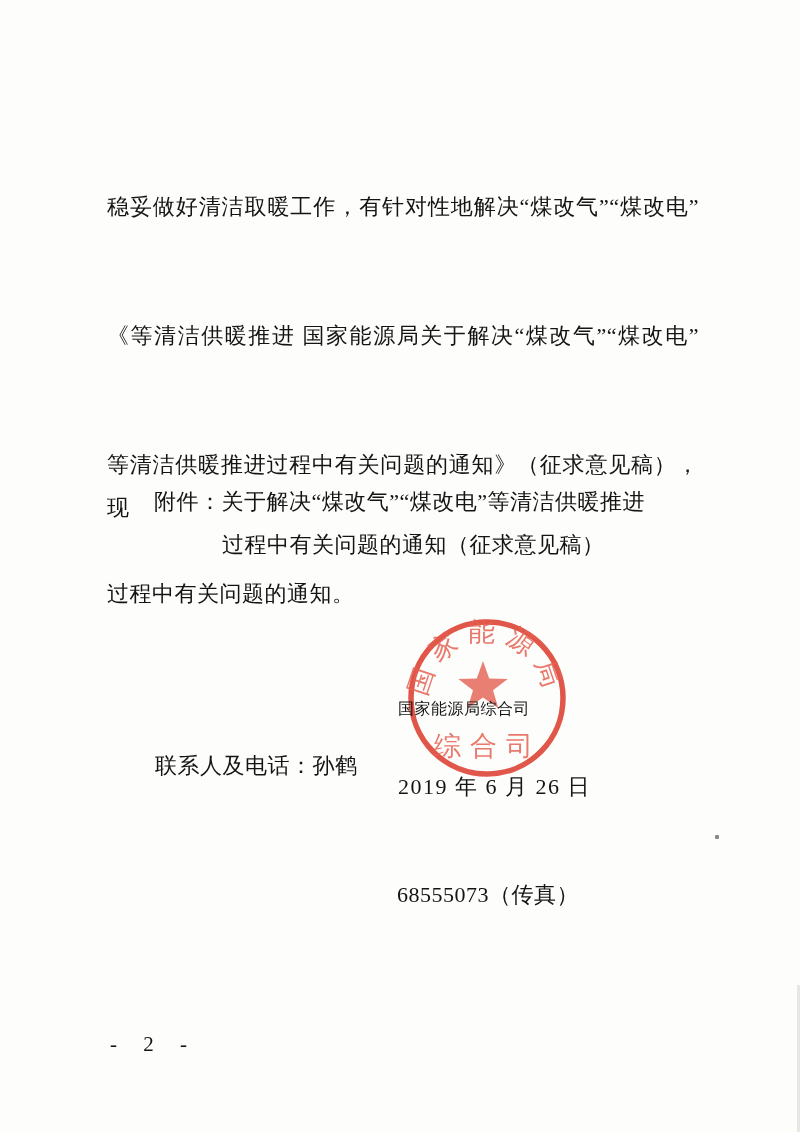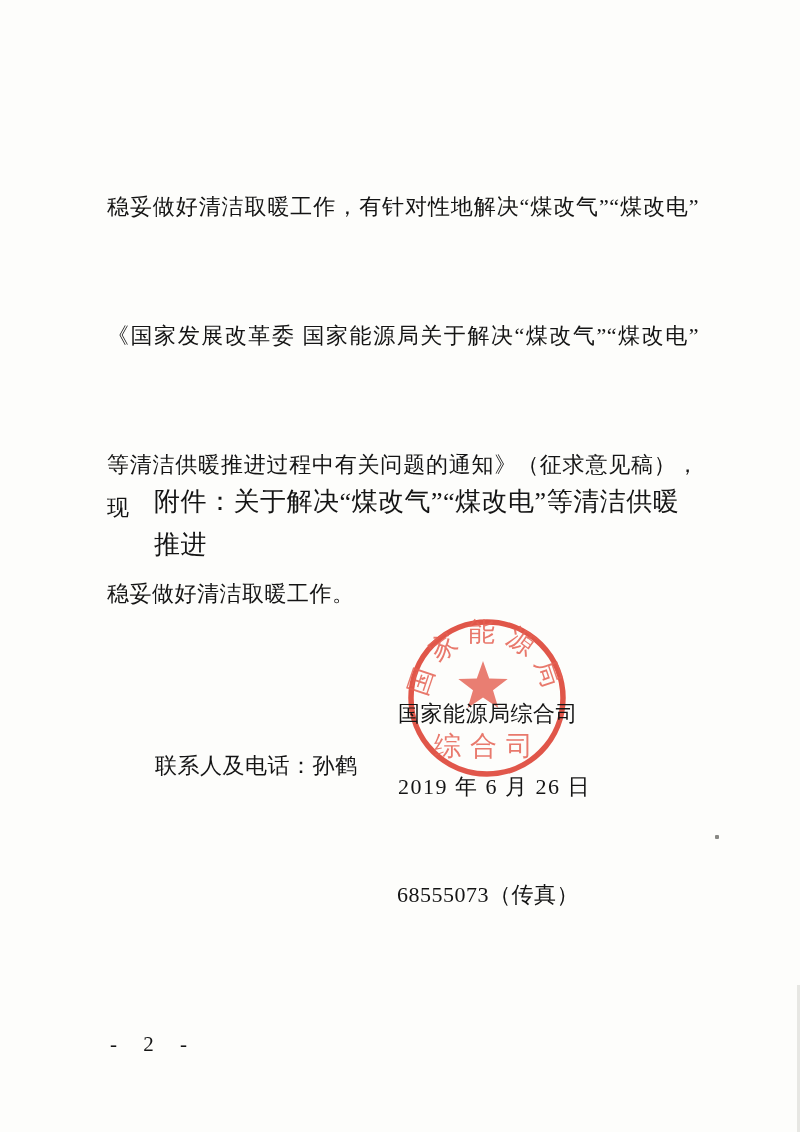--- a/index.html
+++ b/index.html
@@ -18,31 +18,31 @@
     white-space:pre-wrap;
   }
   .line{height:43px;}
   .fill{text-align:justify;text-align-last:justify;}
   .contact-line{position:relative;height:43px;}
   .contact-label{position:absolute;left:48px;}
   .contact-phones{position:absolute;left:287px;}
   .contact-phones2{position:absolute;left:290px;}
   .attachment{
     position:absolute;left:107px;top:480px;width:592px;
-    font-size:26px;line-height:43px;letter-spacing:0.5px;
+    font-size:22px;line-height:43px;letter-spacing:0.5px;
   }
   .att-line1{padding-left:47px;}
   .att-line2{padding-left:115px;}
   .seal{
     position:absolute;left:404px;top:616px;width:166px;height:166px;
     z-index:1;
   }
   .sig-dept{
     position:absolute;left:398px;top:699px;
-    font-size:22px;letter-spacing:0.5px;z-index:2;font-family:Liberation Serif, serif;
+    font-size:16px;letter-spacing:0.5px;z-index:2;font-family:Liberation Serif, serif;
   }
   .sig-date{
     position:absolute;left:398px;top:772px;
     font-size:22px;letter-spacing:1.5px;z-index:2;
   }
   .pageno{
     position:absolute;left:110px;top:1032px;
     font-size:21px;letter-spacing:9px;word-spacing:3px;
   }
   .speck{
@@ -55,33 +55,34 @@
   }
   .seal-arc-text{font-family:"Liberation Serif","DejaVu Serif",serif;}
 </style>
 </head>
 <body>
 
 <div class="page">
 
   <div class="bodytext">
     <div class="line fill">稳妥做好清洁取暖工作，有针对性地解决“煤改气”“煤改电”</div>
-    <div class="line fill">《国家发展改革委 国家能源局关于解决“煤改气”“煤改电”</div>
+    <div class="line fill">《等清洁供暖推进 国家能源局关于解决“煤改气”“煤改电”</div>
     <div class="line fill">等清洁供暖推进过程中有关问题的通知》（征求意见稿），现</div>
-    <div class="line">稳妥做好清洁取暖工作。</div>
+    <div class="line">过程中有关问题的通知。</div>
     <div class="contact-line">
       <span class="contact-label">联系人及电话：孙鹤</span>
     </div>
     <div class="contact-line">
       <span class="contact-phones2">68555073（传真）</span>
     </div>
   </div>
 
   <div class="attachment">
     <div class="line att-line1">附件：关于解决“煤改气”“煤改电”等清洁供暖推进</div>
+    <div class="line att-line2">过程中有关问题的通知（征求意见稿）</div>
   </div>
 
   <svg class="seal" viewBox="0 0 166 166">
     <g opacity="0.85">
       <circle cx="83" cy="82" r="76" fill="none" stroke="#dc392b" stroke-width="5.5"></circle>
       <polygon fill="#e14737" opacity="0.82" points="79,45 85.2,62.5 103.7,63 89,74.2 94.3,92 79,81.5 63.7,92 69,74.2 54.3,63 72.8,62.5"></polygon>
       <path id="sealArc" d="M 24.1 86 A 58 58 0 1 1 139.9 86" fill="none"></path>
       <text class="seal-arc-text" font-size="27" fill="#e14737" opacity="0.85" letter-spacing="9">
         <textPath href="#sealArc" startOffset="50%" text-anchor="middle">国家能源局</textPath>
       </text>

